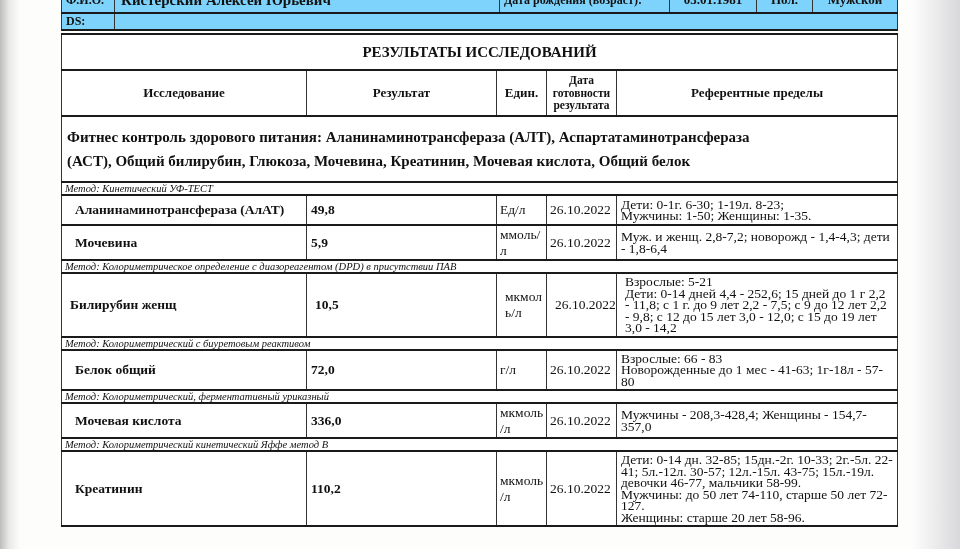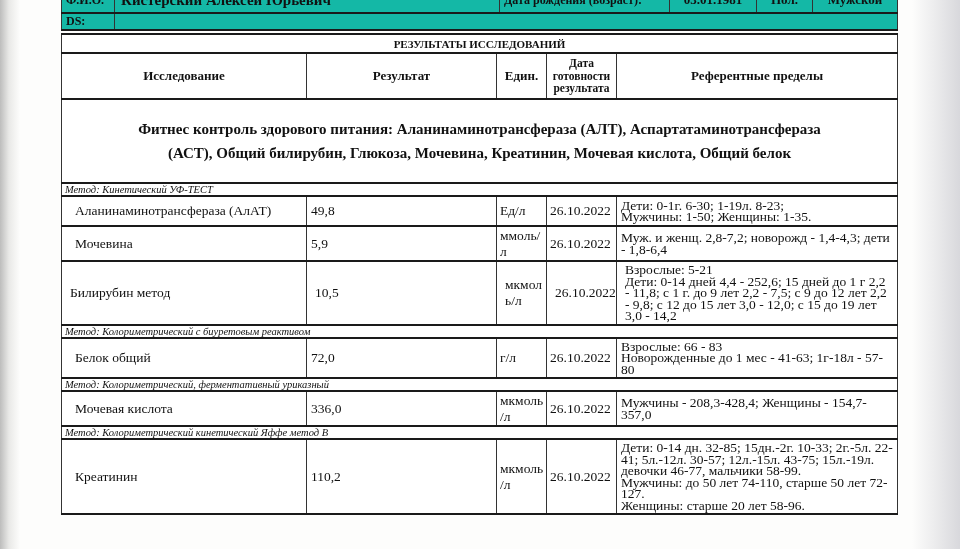--- a/index.html
+++ b/index.html
@@ -17,39 +17,39 @@
   .edge-right {
     position:absolute; right:0; top:0; width:48px; height:100%; z-index:6;
     background:linear-gradient(to left,#d8d8dc 0%,#ededee 55%,rgba(255,255,255,0) 100%);
   }
 
   table { border-collapse:collapse; table-layout:fixed; }
   td { border:1px solid #333; border-top:2px solid #1a1a1a; border-bottom:2px solid #1a1a1a; overflow:hidden; vertical-align:middle; }
 
   
   .patient { position:absolute; left:61px; top:-14px; width:836px; }
-  .patient td { font-weight:bold; background:#14b8a6; }
+  .patient td { font-weight:bold; background:#7dd3fc; }
   .patient .r1 td { height:26px; }
   .patient .r2 td { height:17px; }
   .lbl  { font-size:12px; padding-left:4px; }
   .name { font-size:15px; padding-left:6px; }
   .bval { font-size:13px; text-align:center; }
   .sval { font-size:13px; text-align:center; }
 
   
   .main { position:absolute; left:61px; top:33px; width:836px; background:#fff; }
-  .title-row td   { height:19px; text-align:center; font-weight:bold; font-size:11px; }
+  .title-row td   { height:36px; text-align:center; font-weight:bold; font-size:15px; }
   .header-row td  { height:46px; text-align:center; font-weight:bold; font-size:13px; line-height:1.12; padding:0 2px; }
   .header-row td.hdr-date { font-size:11.5px;margin-left:28px; }
   .section-row td { height:22px; text-align:center; font-weight:bold; font-size:14px; }
-  .desc-row td    { height:48px; font-weight:bold; font-size:15px; line-height:24px; padding:17px 5px; white-space:pre-line;text-align:center; }
+  .desc-row td    { height:48px; font-weight:bold; font-size:15px; line-height:24px; padding:8px 5px; white-space:pre-line; }
   .method-row td  { height:13px; font-weight:normal; font-style:italic; font-size:10.5px; line-height:1.05; padding:0 3px; }
   .data-row td    { font-size:13.5px; }
-  .cell-test  { padding-left:13px; }
-  .cell-result{ padding-left:4px; }
+  .cell-test  { padding-left:13px;font-weight:bold; }
+  .cell-result{ padding-left:4px;font-weight:bold; }
   .cell-unit  { font-size:10.5px; line-height:1.15; padding:1px 2px 1px 3px; overflow-wrap:anywhere; }
   .cell-date  { font-size:11px; padding-left:3px; }
   .cell-ref   { font-size:10.5px; line-height:11.5px; padding:2px 4px; white-space:pre-line; }
   .row-0 td { height:30px; }
   .row-1 td { height:36px; }
   .row-2 td { height:34px; }
   .row-3 td { height:54px;padding-left:8px; }
   .row-4 td { height:28px; }
   .row-5 td { height:32px; }
   .row-6 td { height:60px; }
@@ -122,22 +122,25 @@
           <td class="cell-ref">Дети: 0-1г. 6-30; 1-19л. 8-23;
 Мужчины: 1-50; Женщины: 1-35.</td>
         </tr>
         <tr class="data-row row-2">
           <td class="cell-test">Мочевина</td>
           <td class="cell-result">5,9</td>
           <td class="cell-unit">ммоль/л</td>
           <td class="cell-date">26.10.2022</td>
           <td class="cell-ref">Муж. и женщ. 2,8-7,2; новорожд - 1,4-4,3;  дети - 1,8-6,4</td>
         </tr>
+        <tr class="method-row">
+          <td colspan="5">Метод: Колориметрическое определение с диазореагентом (DPD) в присутствии ПАВ</td>
+        </tr>
         <tr class="data-row row-3">
-          <td class="cell-test">Билирубин метод</td>
+          <td class="cell-test">Билирубин женщ</td>
           <td class="cell-result">10,5</td>
           <td class="cell-unit">мкмоль/л</td>
           <td class="cell-date">26.10.2022</td>
           <td class="cell-ref">Взрослые: 5-21
 Дети: 0-14 дней 4,4 - 252,6; 15 дней до 1 г 2,2 - 11,8; с 1 г. до 9 лет 2,2 - 7,5; с 9 до 12 лет 2,2 - 9,8; с 12 до 15 лет 3,0 - 12,0; с 15 до 19 лет 3,0 - 14,2</td>
         </tr>
         <tr class="method-row">
           <td colspan="5">Метод: Колориметрический с биуретовым реактивом</td>
         </tr>
         <tr class="data-row row-4">

